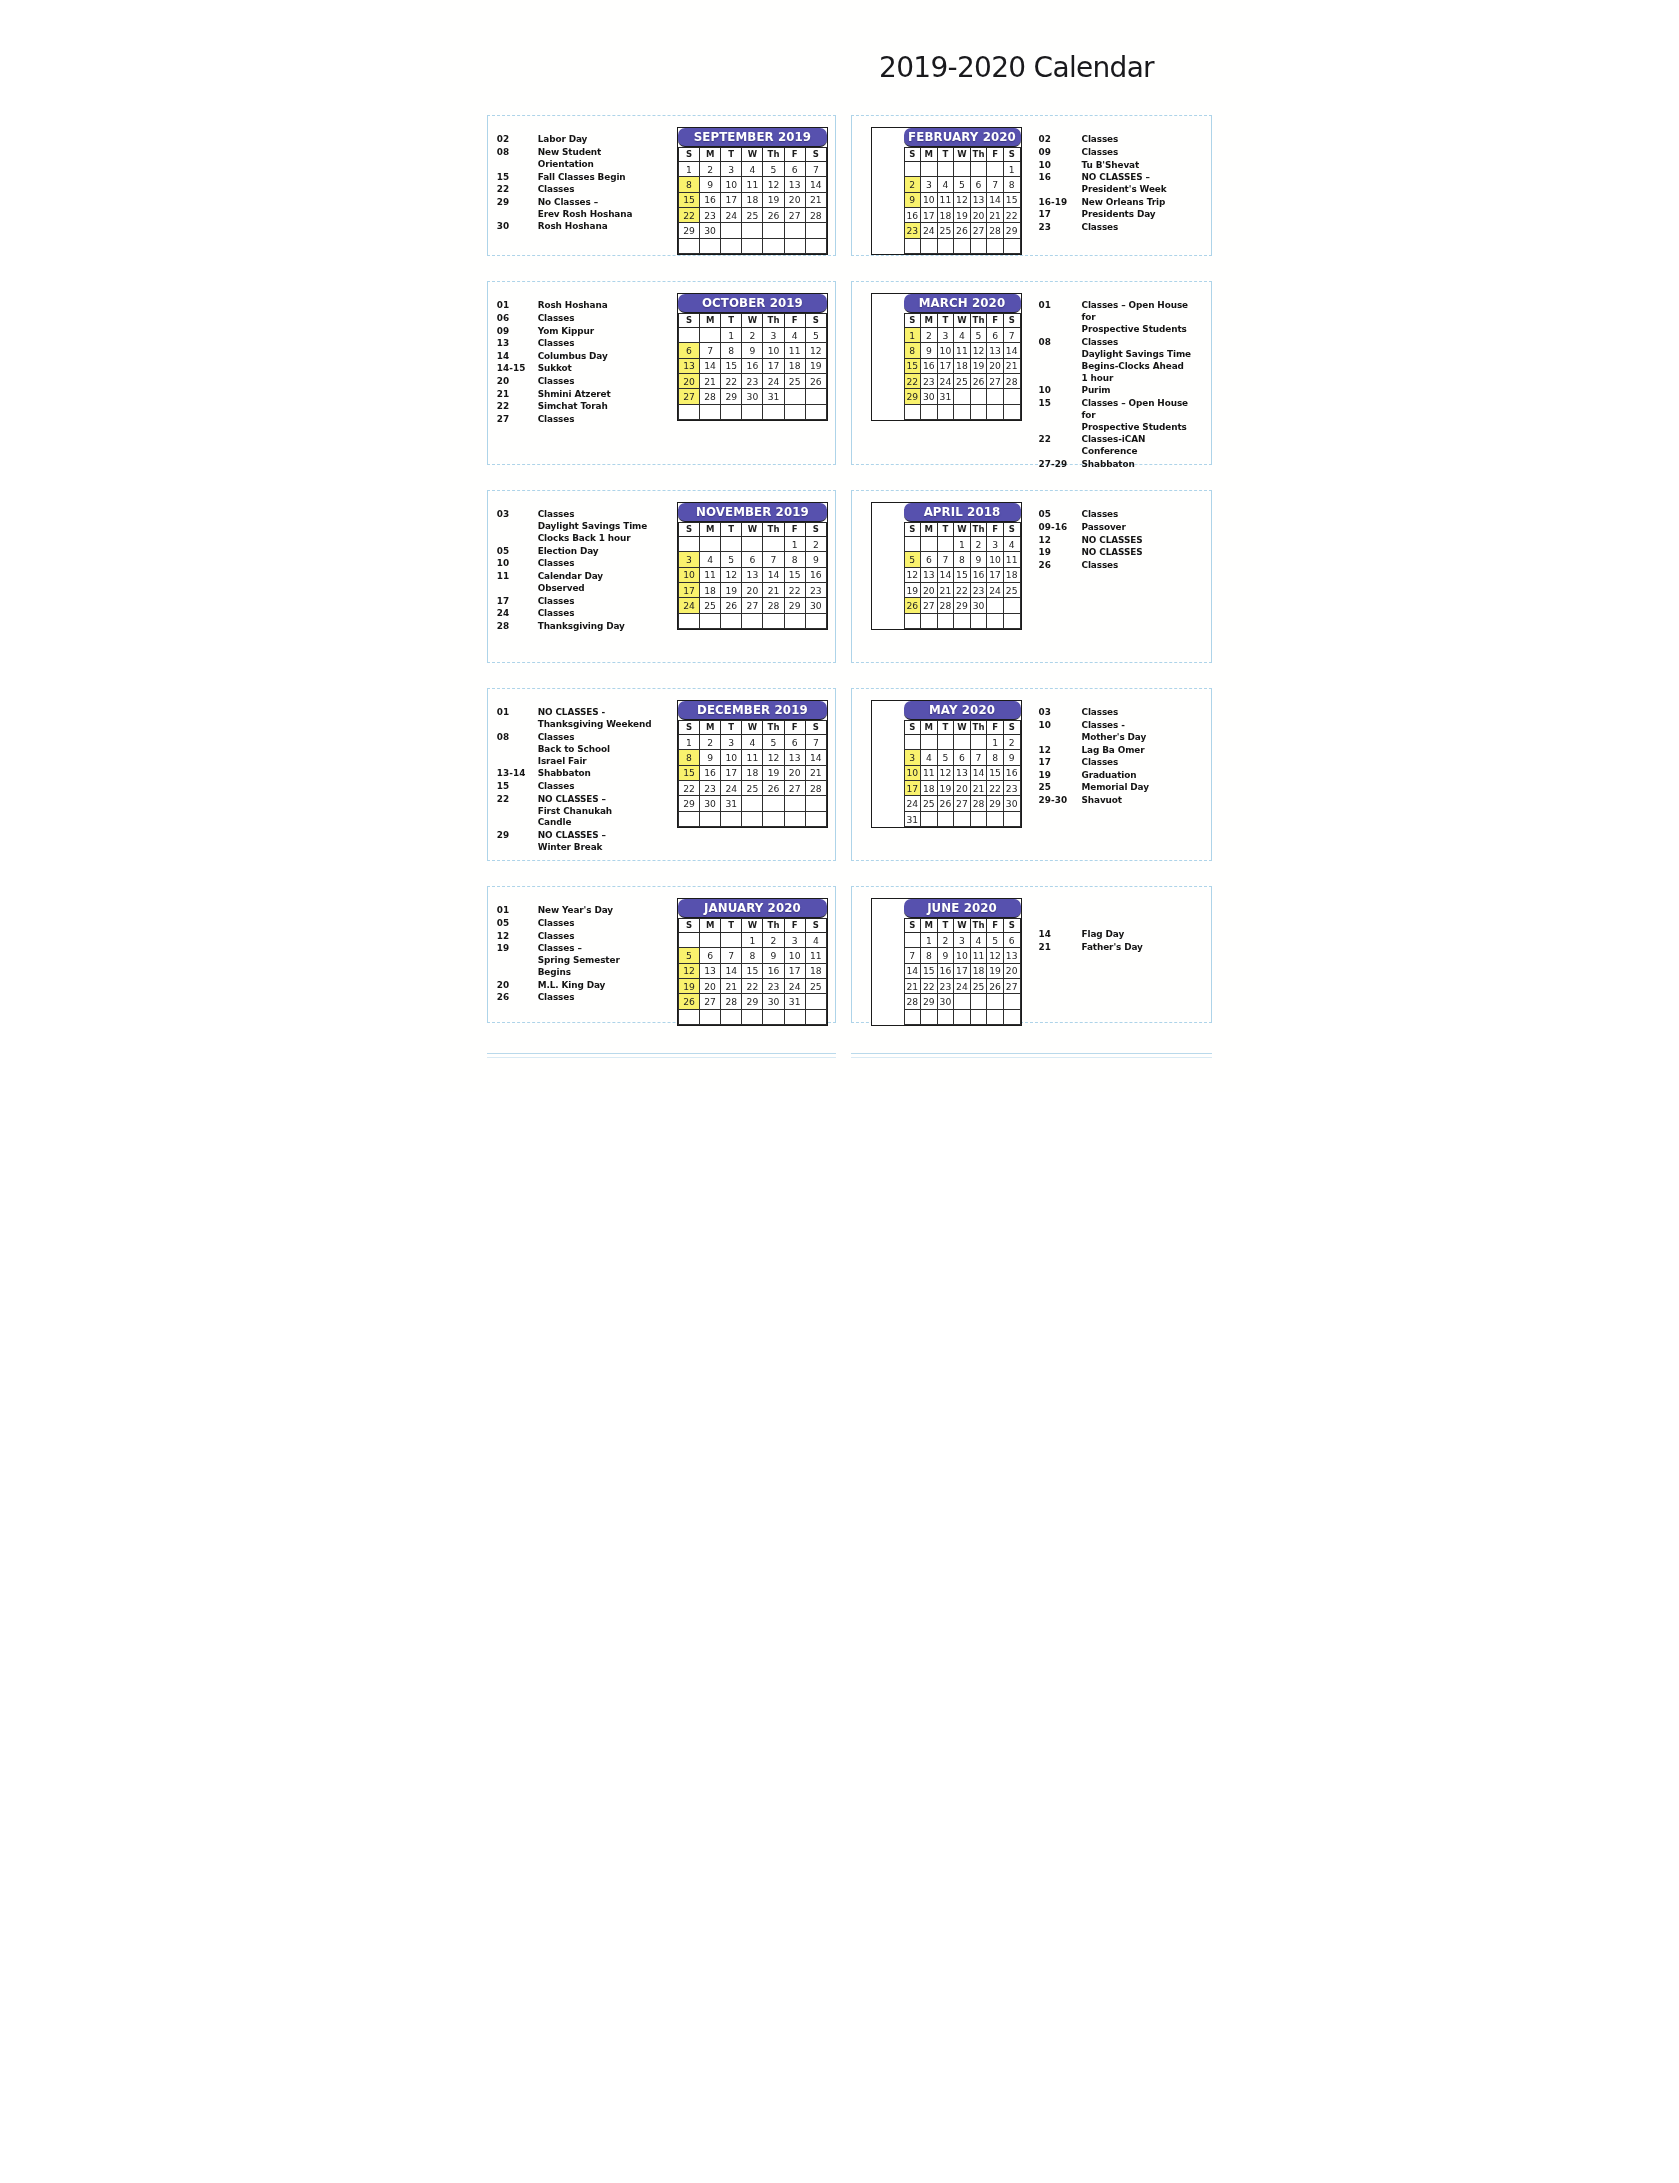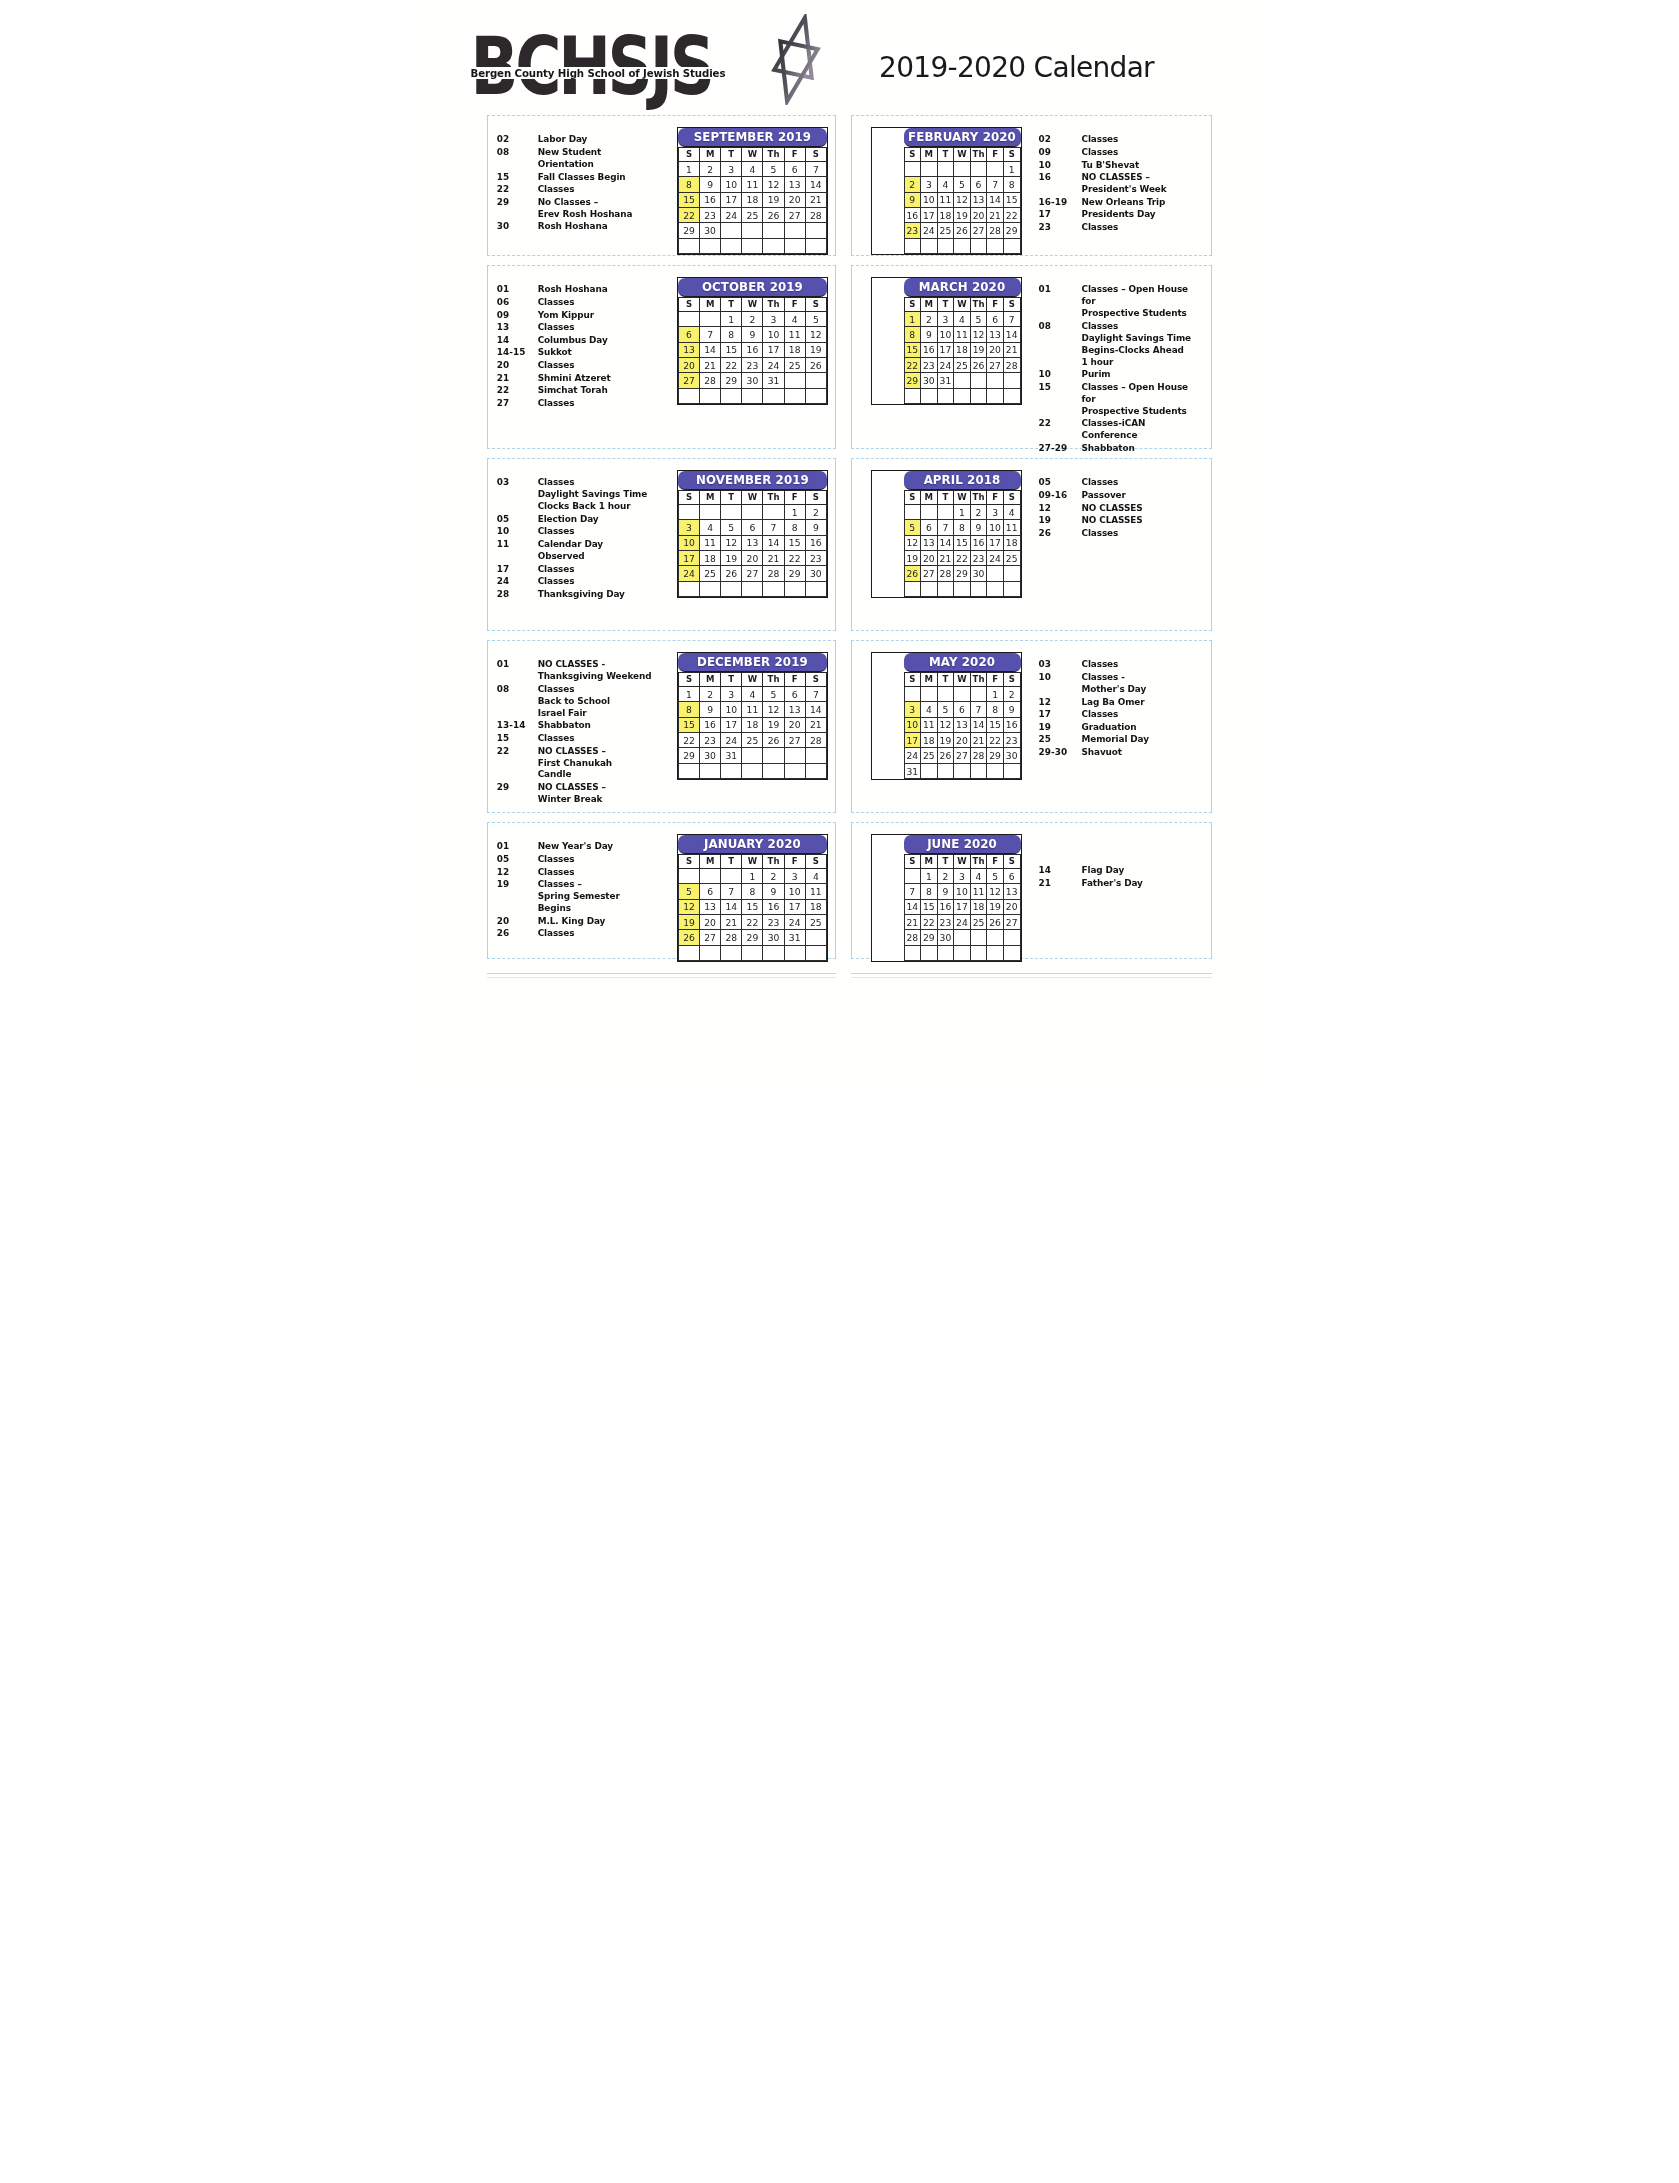--- a/index.html
+++ b/index.html
@@ -25,21 +25,21 @@
     font-size:10.2px;font-weight:bold;letter-spacing:-0.1px;color:#161616;
     padding:0.7px 3.9px 0.7px 0;white-space:nowrap;z-index:2;
   }
   .logo-star{position:absolute;left:297px;top:-2.6px;z-index:1;}
   .page-title{
     position:absolute;left:420px;top:51px;width:354px;margin:0;
     font-size:28px;font-weight:normal;color:#19191c;text-align:center;
     letter-spacing:-0.7px;white-space:nowrap;
   }
   
-  #rows{position:absolute;left:67px;top:115px;width:726px;display:flex;flex-direction:column;gap:9px;}
+  #rows{position:absolute;left:67px;top:115px;width:726px;display:flex;flex-direction:column;gap:25px;}
   .row{display:flex;gap:15px;}
   .rh0{height:141px;} .rh1{height:184px;} .rh2{height:173px;} .rh3{height:173px;} .rh4{height:137px;}
   .section-box{
     position:relative;box-sizing:border-box;background:#fffffe;
     border:1.3px solid var(--boxborder);
     border-top-style:dashed;border-bottom-style:dashed;
   }
   .section-box.left{width:349px;}
   .section-box.right{width:361px;}
   
@@ -74,37 +74,20 @@
   
   .strips{display:flex;gap:15px;margin-top:5.2px;}
   .strip{height:2.6px;border-top:1.3px solid #b9d9eb;border-bottom:0.7px solid #d9eaf4;}
   .strip.left{width:349px;} .strip.right{width:361px;}
 </style>
 </head>
 <body>
 
 <div class="page">
 
-  <div class="logo">
-    <div class="logo-big">BCHSJS</div>
-    <svg class="logo-star" width="56" height="91" viewBox="0 0 100 200" aria-hidden="true">
-      <defs>
-        <linearGradient id="starg" x1="0" y1="0" x2="1" y2="0.3">
-          <stop offset="0" stop-color="#38353b"></stop>
-          <stop offset="0.55" stop-color="#56525c"></stop>
-          <stop offset="1" stop-color="#8f8a96"></stop>
-        </linearGradient>
-      </defs>
-      <g transform="rotate(12 50 100)" fill="none" stroke="url(#starg)" stroke-width="9">
-        <path d="M50 6 L92 132 L8 132 Z"></path>
-        <path d="M50 194 L8 68 L92 68 Z"></path>
-      </g>
-    </svg>
-    <div class="logo-tagline">Bergen County High School of Jewish Studies</div>
-  </div>
 
   <h1 class="page-title">2019-2020 Calendar</h1>
 
   <main id="rows">
       <div class="row rh0">
         <section class="section-box left">
     <div class="events">
             <div class="event-row">
               <div class="event-num">02</div>
               <div class="event-text">

